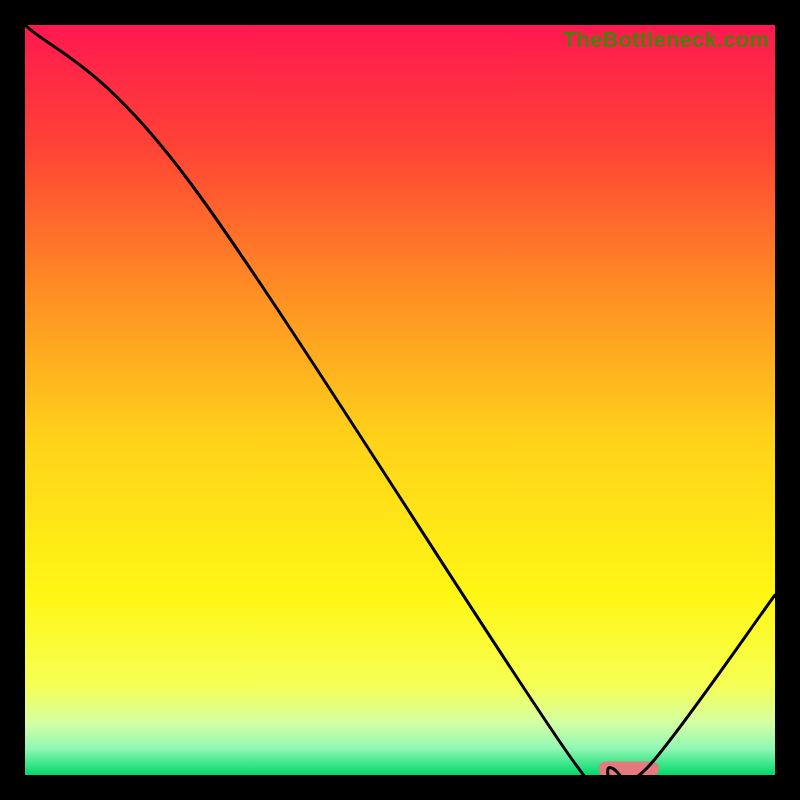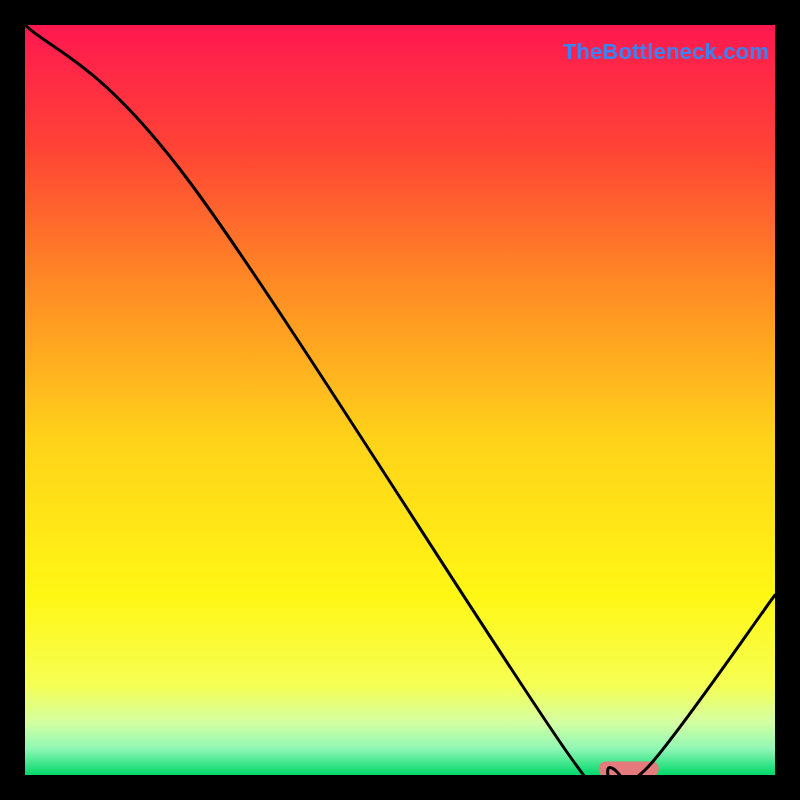--- a/index.html
+++ b/index.html
@@ -20,26 +20,26 @@
   }
   .plot-area {
     position: absolute;
     left: 0;
     top: 0;
     width: 750px;
     height: 750px;
   }
   .watermark {
     position: absolute;
-    top: 14px;
+    top: 2px;
     right: 6px;
     font-family: Arial, Helvetica, sans-serif;
     font-size: 22px;
     font-weight: 600;
-    color: #3b82f6;
+    color: #4d7c0f;
     letter-spacing: 0.2px;
     user-select: none;
   }
   svg {
     display: block;
   }
 </style>
 </head>
 <body>
 

